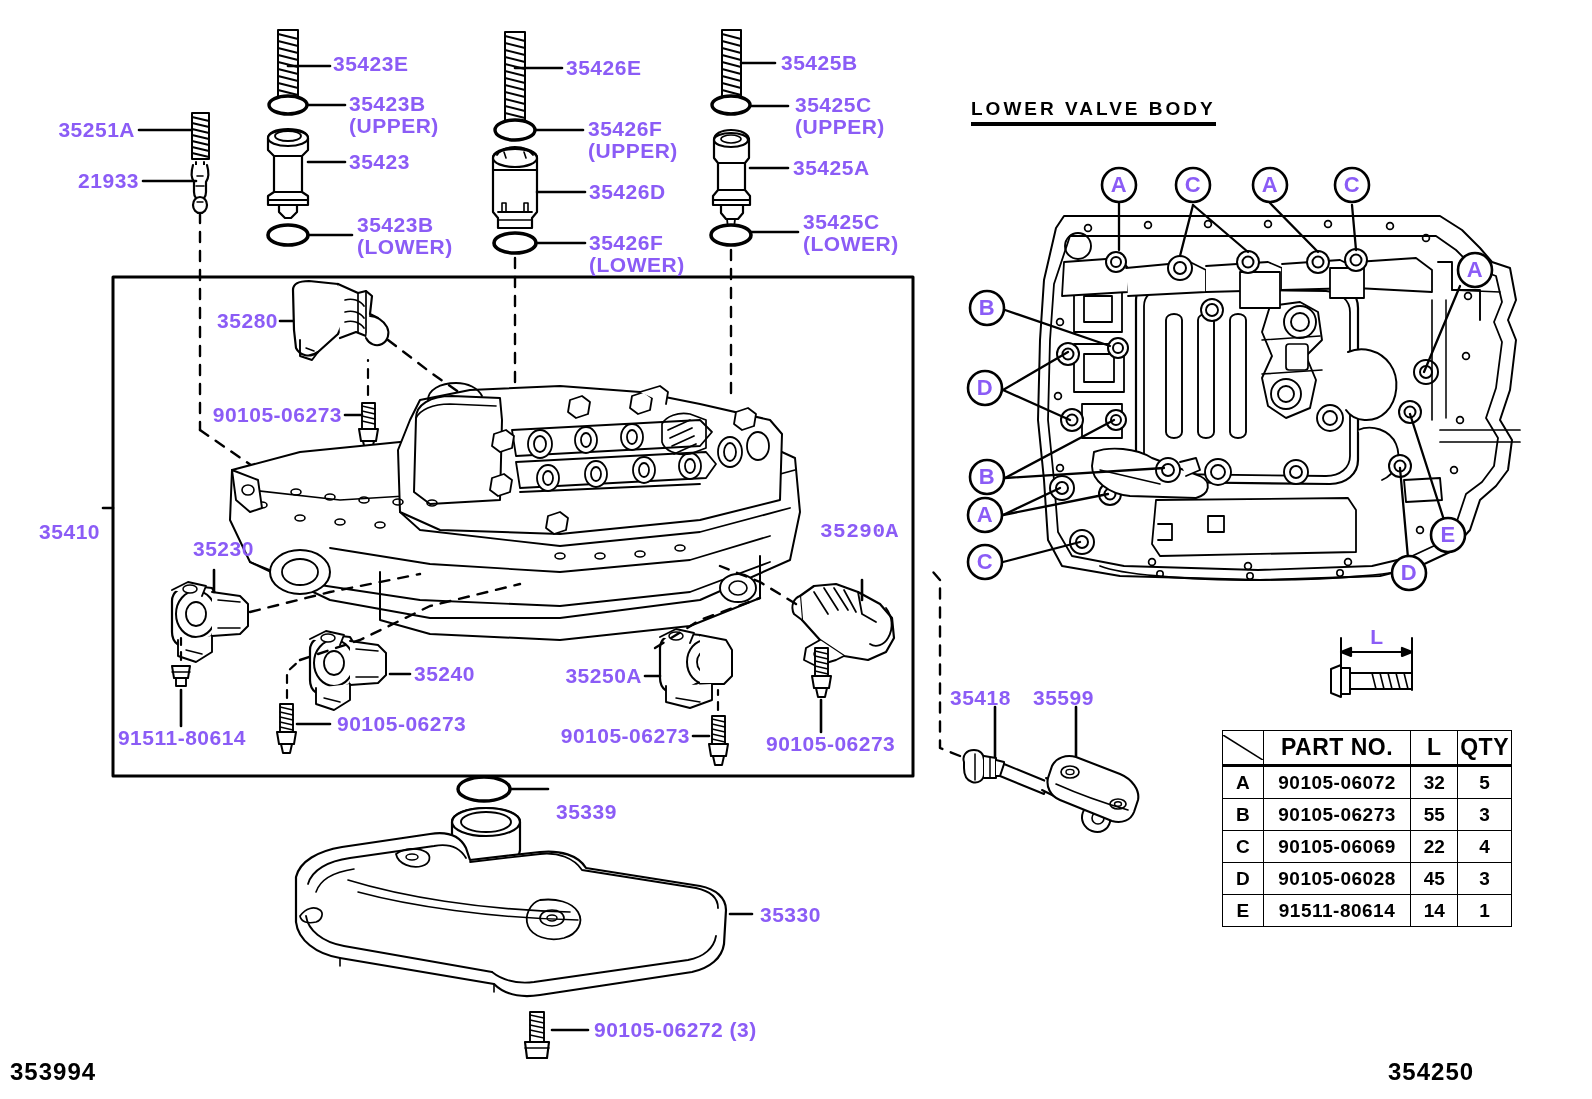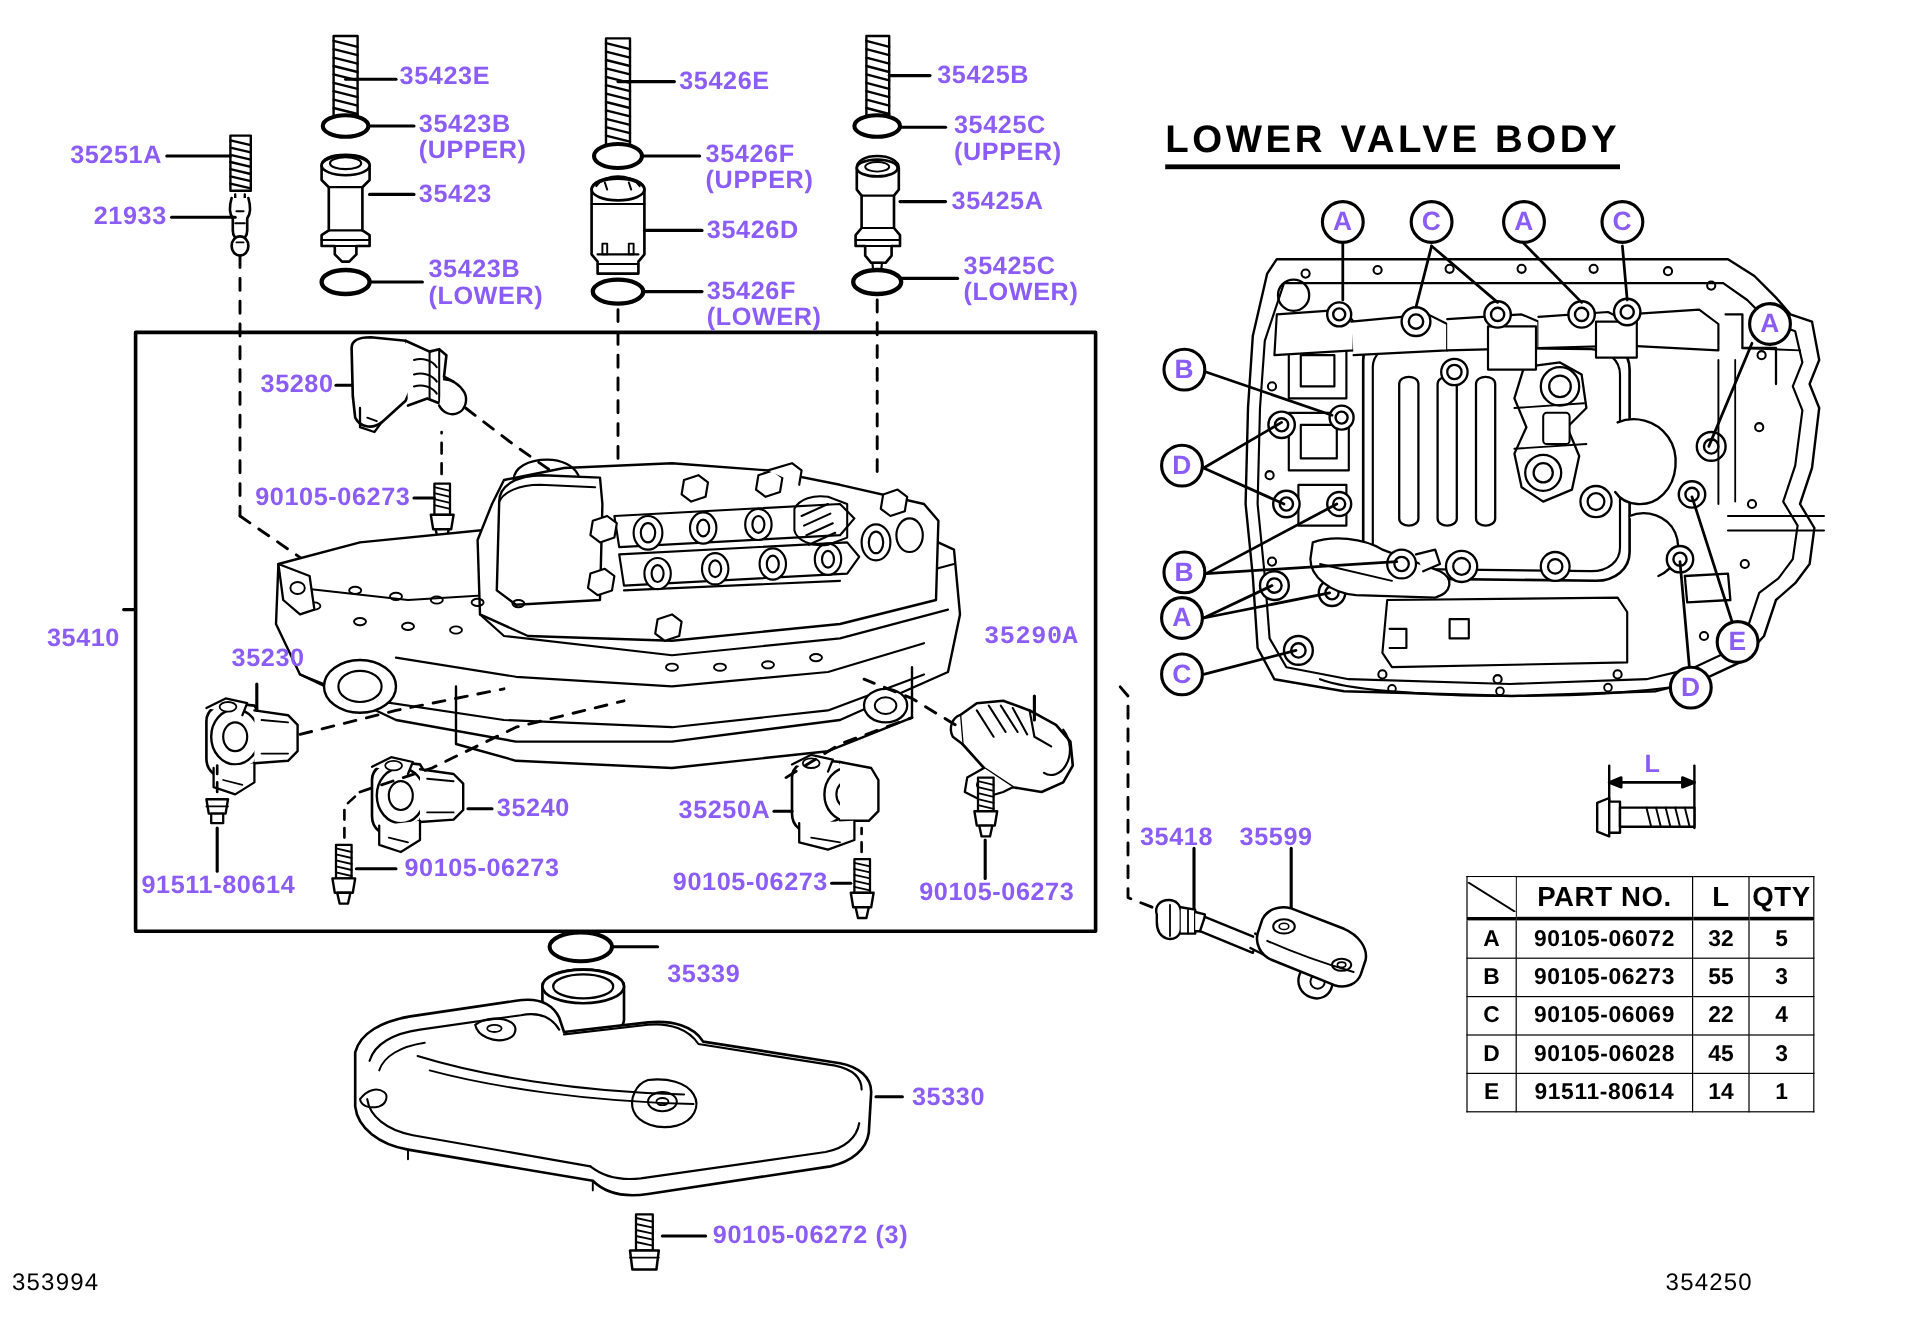--- a/index.html
+++ b/index.html
@@ -18,25 +18,25 @@
     font-size:21px;
     letter-spacing:0.5px;
     white-space:pre;
     line-height:1.12;
     color:#8b5cf6;
   }
   .lbl.r{text-align:right;}
   .lbl.c{text-align:center;}
   .sub{font-size:21px;}
   .title{
-    position:absolute;font-weight:bold;font-size:32px;letter-spacing:3px;
+    position:absolute;font-weight:bold;font-size:19px;letter-spacing:3px;
     border-bottom:4px solid #000;padding-bottom:2px;
   }
   .corner{
-    position:absolute;font-weight:normal;font-size:20px;letter-spacing:1px;
+    position:absolute;font-weight:bold;font-size:24px;letter-spacing:1px;
   }
   
   #parts-table{
     position:absolute;left:1222px;top:730px;width:290px;
     border-collapse:collapse;background:#fff;
   }
   #parts-table td,#parts-table th{
     border:1.6px solid #000;
     font-family:"Liberation Sans", sans-serif;
     font-weight:bold;font-size:19px;

